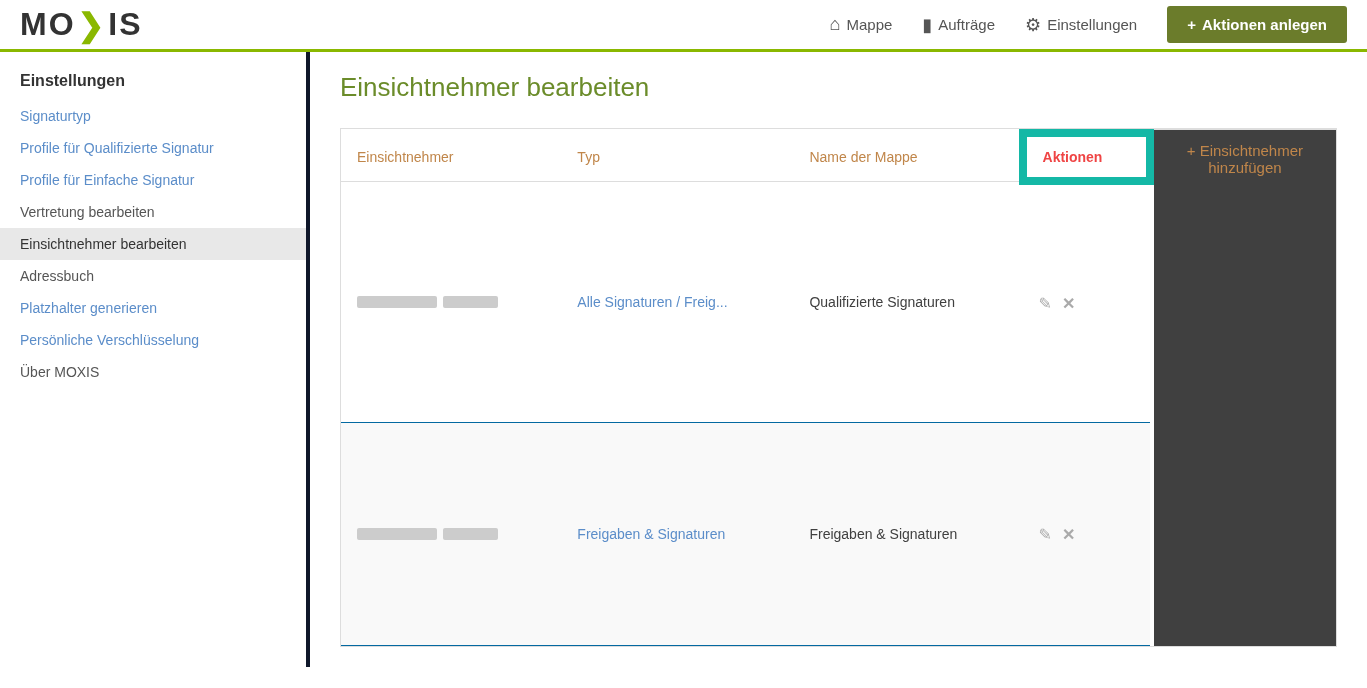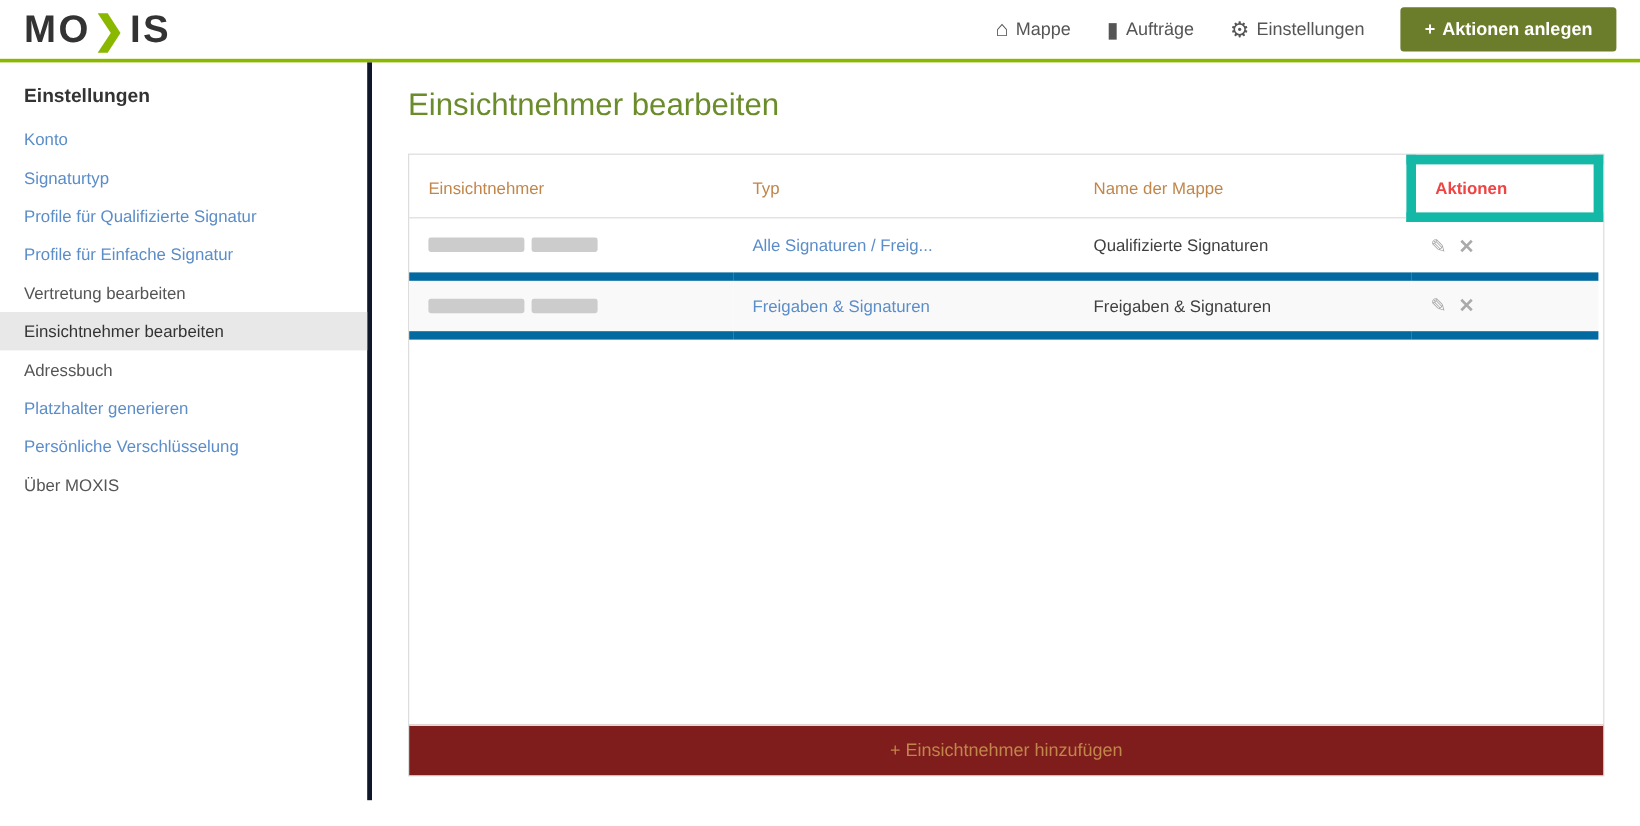--- a/index.html
+++ b/index.html
@@ -109,21 +109,21 @@
       color: #6b8c2a;
       font-weight: normal;
       margin-bottom: 25px;
     }
 
     
     .table-container {
       border: 1px solid #ddd;
       flex: 1;
       display: flex;
-      flex-direction: column;
+      flex-direction: row;
     }
     table {
       width: 100%;
       border-collapse: collapse;
     }
     thead tr {
       border-bottom: 1px solid #ddd;
     }
     thead th {
       padding: 12px 16px;
@@ -131,21 +131,21 @@
       font-weight: normal;
       color: #c0864a;
       font-size: 14px;
     }
     thead th.actions-col {
       border: 8px solid #14b8a6;
       color: #ef4444;
       font-weight: bold;
     }
     tbody tr {
-      border-bottom: 7px solid #0369a1;
+      border-bottom: 1px solid #0369a1;
     }
     tbody tr:nth-child(even) {
       background: #f9f9f9;
     }
     tbody td {
       padding: 11px 16px;
       font-size: 14px;
     }
     .td-blurred {
       display: flex;
@@ -188,21 +188,21 @@
       color: #aaa;
       font-size: 16px;
       font-weight: bold;
     }
 
     
     .add-row {
       border-top: 1px solid #ddd;
       padding: 12px;
       text-align: center;
-      background: #7f1d1d;
+      background: #404040;
     }
     .add-btn {
       background: none;
       border: none;
       color: #c0864a;
       font-size: 15px;
       cursor: pointer;
     }
   </style>
 </head>
@@ -230,21 +230,20 @@
       <span>Aktionen anlegen</span>
     </button>
   </nav>
 </header>
 
 <div class="layout">
 
   <aside class="sidebar">
     <div class="sidebar-title">Einstellungen</div>
 
-    <div class="sidebar-item">Konto</div>
     <div class="sidebar-item">Signaturtyp</div>
     <div class="sidebar-item">Profile für Qualifizierte Signatur</div>
     <div class="sidebar-item">Profile für Einfache Signatur</div>
     <div class="sidebar-item no-link">Vertretung bearbeiten</div>
     <div class="sidebar-item active">Einsichtnehmer bearbeiten</div>
     <div class="sidebar-item no-link">Adressbuch</div>
     <div class="sidebar-item">Platzhalter generieren</div>
     <div class="sidebar-item">Persönliche Verschlüsselung</div>
     <div class="sidebar-item no-link">Über MOXIS</div>
   </aside>

